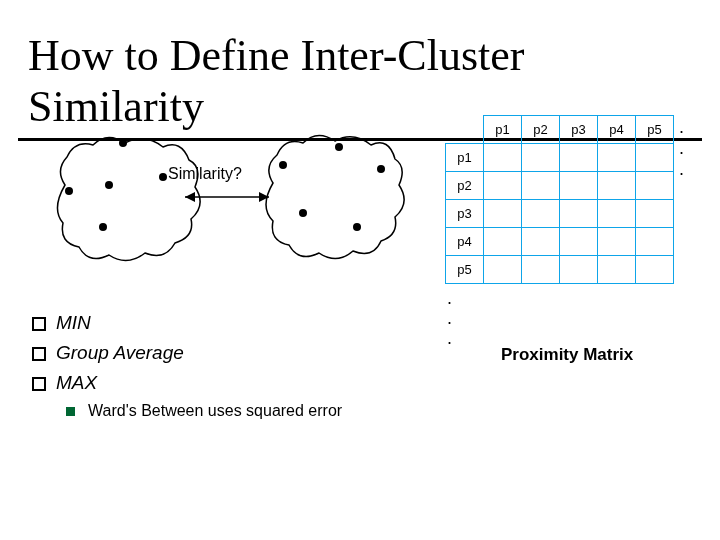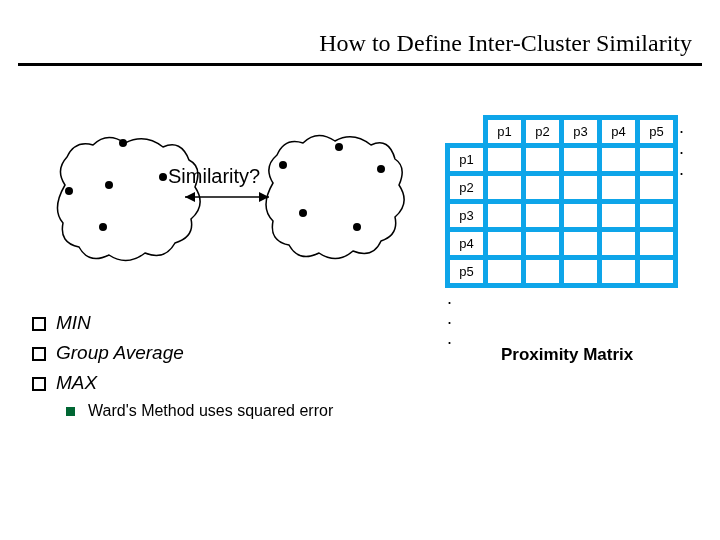--- a/index.html
+++ b/index.html
@@ -7,24 +7,23 @@
     margin: 0;
     width: 720px;
     height: 540px;
     background: #fff;
     font-family: Georgia, 'Times New Roman', serif;
     color: #000;
     position: relative;
     overflow: hidden;
   }
   .title {
-    font-size: 24px;
+    font-size: 44px;
     padding: 30px 28px 6px 28px;
     font-weight: normal;
-    text-align: right;
   }
   .title-rule {
     border: none;
     border-top: 3px solid #000;
     margin: 0 18px 0 18px;
   }
   .upper {
     position: absolute;
     left: 45px;
     top: 115px;
@@ -37,34 +36,34 @@
     top: 10px;
     width: 360px;
     height: 170px;
   }
   .cluster-area svg { position: absolute; left: 0; top: 0; }
   .sim-label {
     position: absolute;
     left: 123px;
     top: 40px;
     font-family: 'Trebuchet MS', Verdana, sans-serif;
-    font-size: 20px;
+    font-size: 16px;
     white-space: nowrap;
   }
   .matrix-wrap {
     position: absolute;
     left: 400px;
     top: 0;
     width: 260px;
   }
   table.prox {
     border-collapse: collapse;
   }
   table.prox td, table.prox th {
-    border: 5px solid #0ea5e9;
+    border: 1px solid #0ea5e9;
     width: 38px;
     height: 28px;
     font-family: Verdana, Geneva, sans-serif;
     font-size: 13px;
     text-align: center;
     font-weight: normal;
     padding: 0;
   }
   table.prox th { font-weight: normal; }
   table.prox .corner { border: none; }
@@ -261,15 +260,15 @@
 
 </div>
 
 <div class="bullets">
   <ul>
     <li>MIN</li>
     <li>Group Average</li>
     <li>MAX</li>
   </ul>
   <div class="sub">
-    <div class="sub-item">Ward's Method uses squared error</div>
+    <div class="sub-item">Ward's Between uses squared error</div>
   </div>
 </div>
 
 </body></html>

